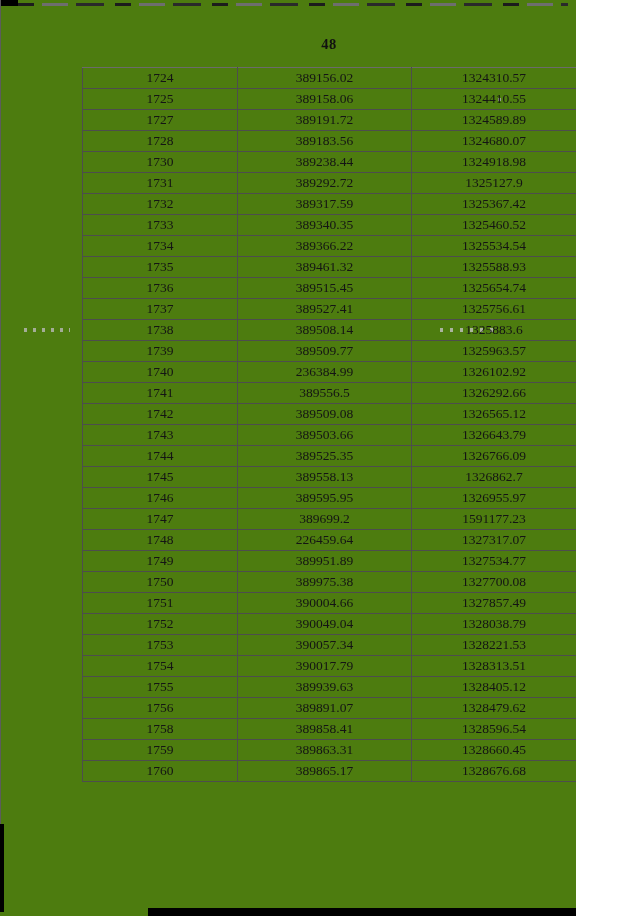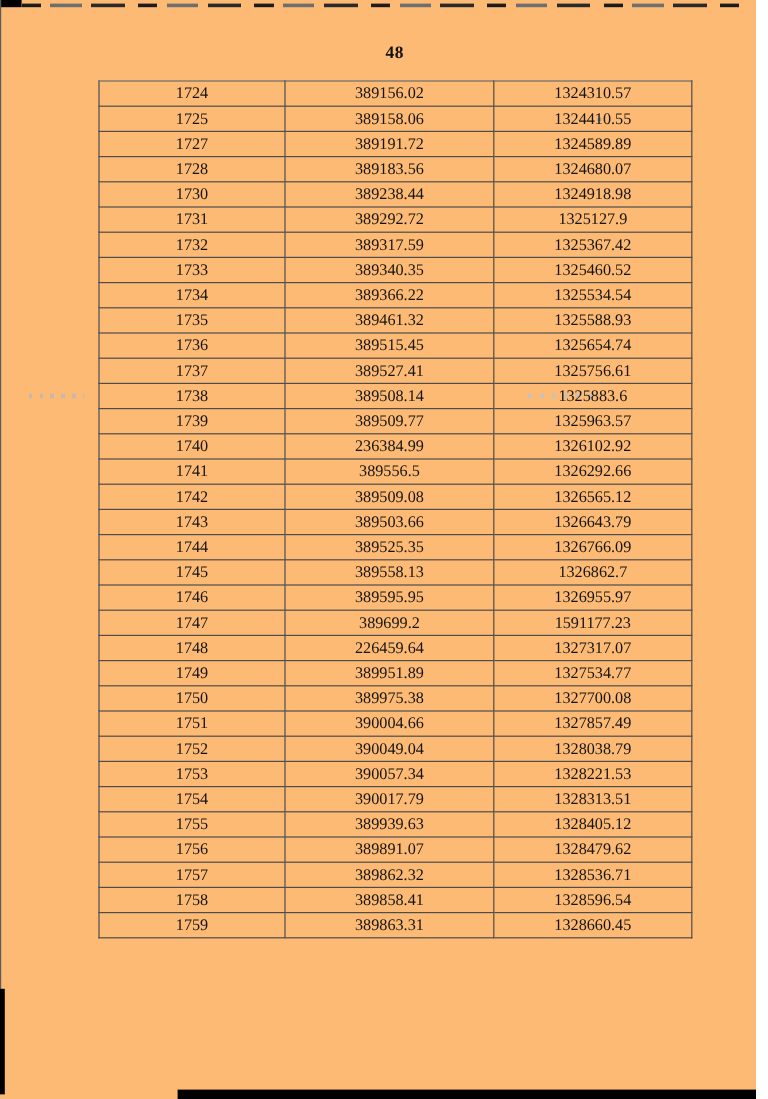--- a/index.html
+++ b/index.html
@@ -2,23 +2,23 @@
 <html><head>
 <meta charset="utf-8">
 <style>
   html, body {
     margin: 0;
     padding: 0;
     background: #ffffff;
   }
   .page {
     position: relative;
-    width: 630px;
+    width: 576px;
     height: 916px;
-    background: #fdba74;
+    background: #4d7c0f;
     overflow: hidden;
     font-family: "Liberation Serif", serif;
     color: #111;
     text-decoration: underline;
   }
 
   
   .artifact { position: absolute; pointer-events: none; }
   .edge-top {
     top: 3px; left: 18px; right: 8px; height: 3px;
@@ -254,30 +254,30 @@
           <td>1755</td>
           <td>389939.63</td>
           <td>1328405.12</td>
         </tr>
         <tr>
           <td>1756</td>
           <td>389891.07</td>
           <td>1328479.62</td>
         </tr>
         <tr>
-          <td>1757</td>
-          <td>389862.32</td>
-          <td>1328536.71</td>
-        </tr>
-        <tr>
           <td>1758</td>
           <td>389858.41</td>
           <td>1328596.54</td>
         </tr>
         <tr>
           <td>1759</td>
           <td>389863.31</td>
           <td>1328660.45</td>
         </tr>
+        <tr>
+          <td>1760</td>
+          <td>389865.17</td>
+          <td>1328676.68</td>
+        </tr>
       </tbody>
   </table>
 
 </div>
 
 </body></html>

